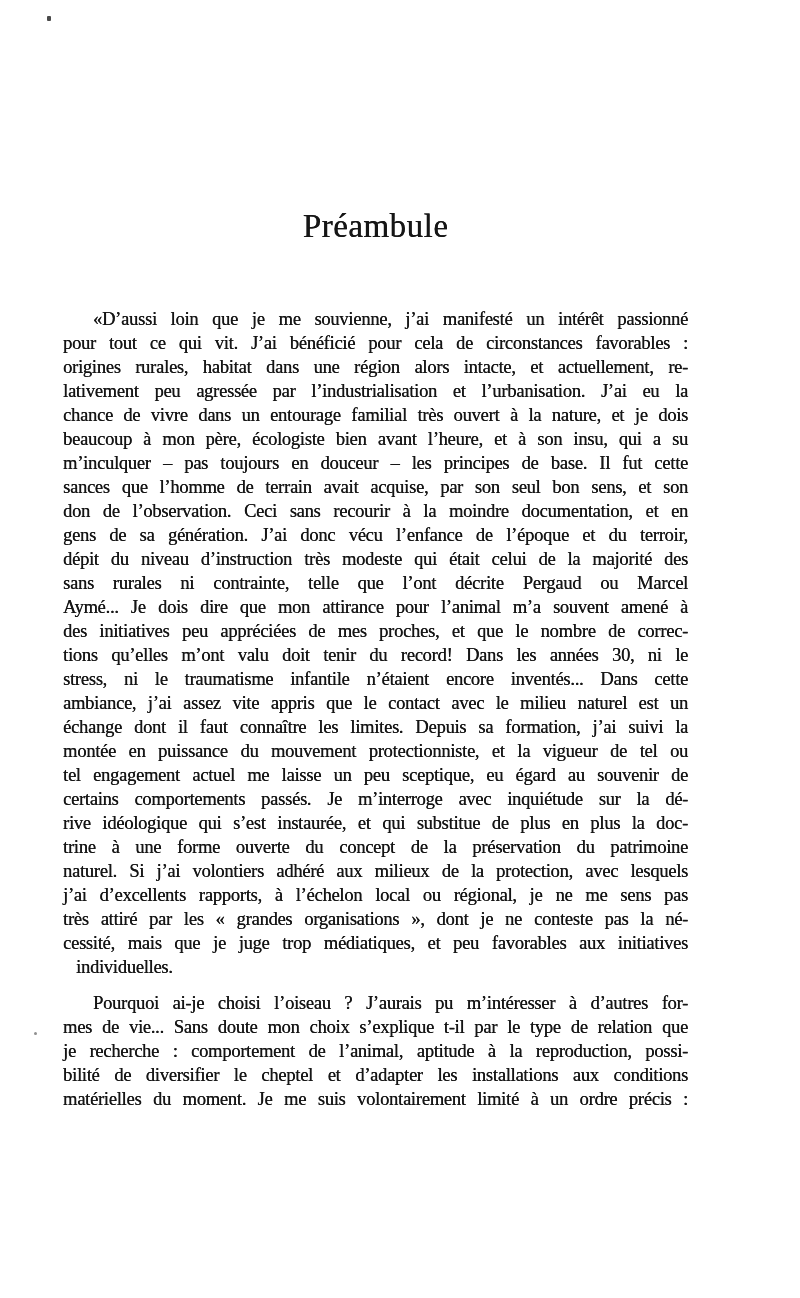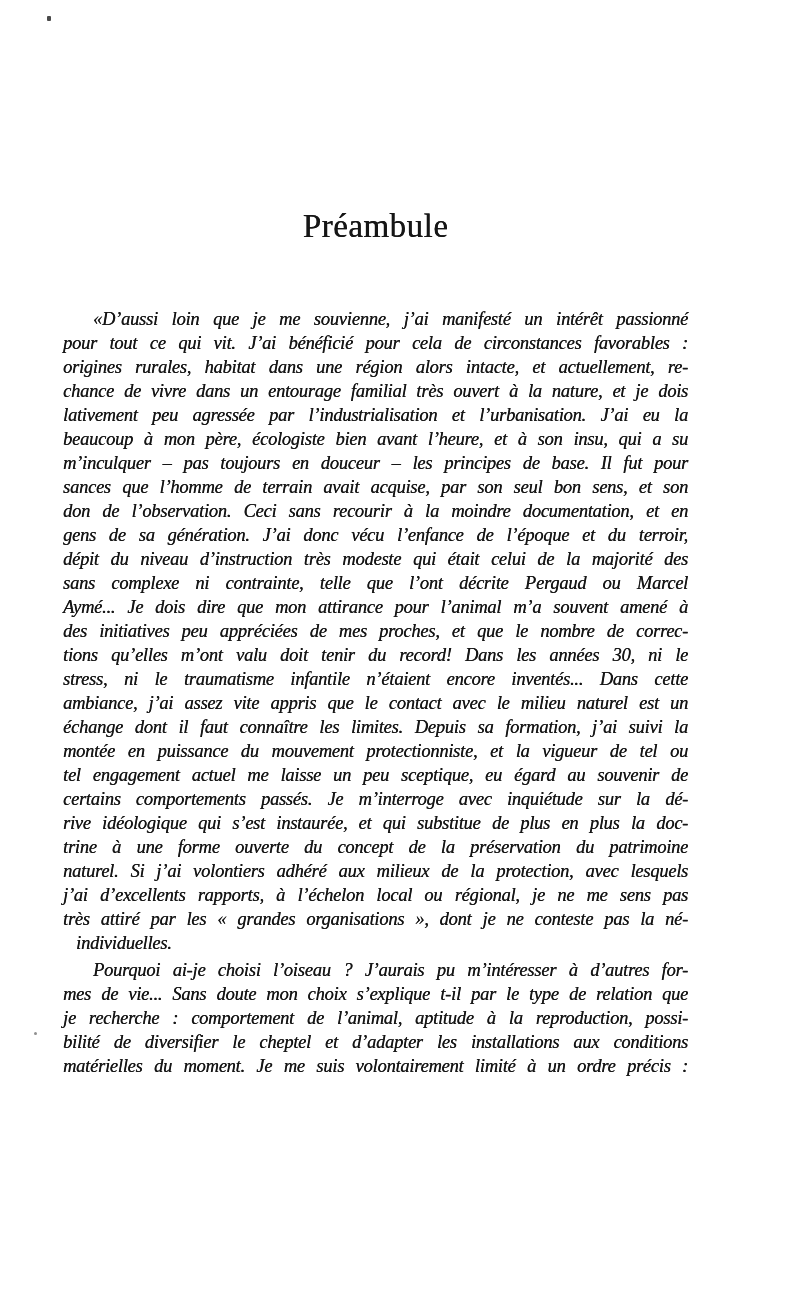--- a/index.html
+++ b/index.html
@@ -34,28 +34,27 @@
     font-style: normal;
     text-align: center;
     letter-spacing: 0.5px;
     text-shadow: 0.35px 0 0 currentColor;
   }
   .body-text {
     position: absolute;
     top: 307px;
     left: 0;
     width: 100%;
-    font-style: italic;
     font-size: 18.5px;
     line-height: 24px;
     letter-spacing: -0.25px;
     text-shadow: 0.25px 0 0 currentColor;
   }
   .paragraph + .paragraph {
-    margin-top: 3px;
+    margin-top: 12px;
   }
   .line {
     text-align: justify;
     text-align-last: justify;
     hyphens: none;
     white-space: normal;
   }
   .line.first {
     text-indent: 30px;
   }
@@ -89,43 +88,44 @@
 <div class="page" style="--page-bg: #ffffff; --ink: #161616;">
   <div class="speck speck-top"></div>
   <div class="speck speck-mid"></div>
   <div class="text-col">
     <h1 class="title">Préambule</h1>
     <div class="body-text" id="body-text">
         <div class="paragraph">
           <div class="line first">«D’aussi loin que je me souvienne, j’ai manifesté un intérêt passionné</div>
           <div class="line">pour tout ce qui vit. J’ai bénéficié pour cela de circonstances favorables :</div>
           <div class="line">origines rurales, habitat dans une région alors intacte, et actuellement, re-</div>
+          <div class="line">lativement peu agressée par l’industrialisation et l’urbanisation. J’ai eu la</div>
           <div class="line">chance de vivre dans un entourage familial très ouvert à la nature, et je dois</div>
-          <div class="line">lativement peu agressée par l’industrialisation et l’urbanisation. J’ai eu la</div>
           <div class="line">beaucoup à mon père, écologiste bien avant l’heure, et à son insu, qui a su</div>
-          <div class="line">m’inculquer – pas toujours en douceur – les principes de base. Il fut pour</div>
+          <div class="line">m’inculquer – pas toujours en douceur – les principes de base. Il fut cette</div>
           <div class="line">sances que l’homme de terrain avait acquise, par son seul bon sens, et son</div>
           <div class="line">don de l’observation. Ceci sans recourir à la moindre documentation, et en</div>
           <div class="line">gens de sa génération. J’ai donc vécu l’enfance de l’époque et du terroir,</div>
           <div class="line">dépit du niveau d’instruction très modeste qui était celui de la majorité des</div>
-          <div class="line">sans complexe ni contrainte, telle que l’ont décrite Pergaud ou Marcel</div>
+          <div class="line">sans rurales ni contrainte, telle que l’ont décrite Pergaud ou Marcel</div>
           <div class="line">Aymé... Je dois dire que mon attirance pour l’animal m’a souvent amené à</div>
           <div class="line">des initiatives peu appréciées de mes proches, et que le nombre de correc-</div>
           <div class="line">tions qu’elles m’ont valu doit tenir du record! Dans les années 30, ni le</div>
           <div class="line">stress, ni le traumatisme infantile n’étaient encore inventés... Dans cette</div>
           <div class="line">ambiance, j’ai assez vite appris que le contact avec le milieu naturel est un</div>
           <div class="line">échange dont il faut connaître les limites. Depuis sa formation, j’ai suivi la</div>
           <div class="line">montée en puissance du mouvement protectionniste, et la vigueur de tel ou</div>
           <div class="line">tel engagement actuel me laisse un peu sceptique, eu égard au souvenir de</div>
           <div class="line">certains comportements passés. Je m’interroge avec inquiétude sur la dé-</div>
           <div class="line">rive idéologique qui s’est instaurée, et qui substitue de plus en plus la doc-</div>
           <div class="line">trine à une forme ouverte du concept de la préservation du patrimoine</div>
           <div class="line">naturel. Si j’ai volontiers adhéré aux milieux de la protection, avec lesquels</div>
           <div class="line">j’ai d’excellents rapports, à l’échelon local ou régional, je ne me sens pas</div>
           <div class="line">très attiré par les « grandes organisations », dont je ne conteste pas la né-</div>
+          <div class="line">cessité, mais que je juge trop médiatiques, et peu favorables aux initiatives</div>
           <div class="line last-natural">individuelles.</div>
         </div>
         <div class="paragraph">
           <div class="line first">Pourquoi ai-je choisi l’oiseau ? J’aurais pu m’intéresser à d’autres for-</div>
           <div class="line">mes de vie... Sans doute mon choix s’explique t-il par le type de relation que</div>
           <div class="line">je recherche : comportement de l’animal, aptitude à la reproduction, possi-</div>
           <div class="line">bilité de diversifier le cheptel et d’adapter les installations aux conditions</div>
           <div class="line">matérielles du moment. Je me suis volontairement limité à un ordre précis :</div>
         </div>
       </div>

